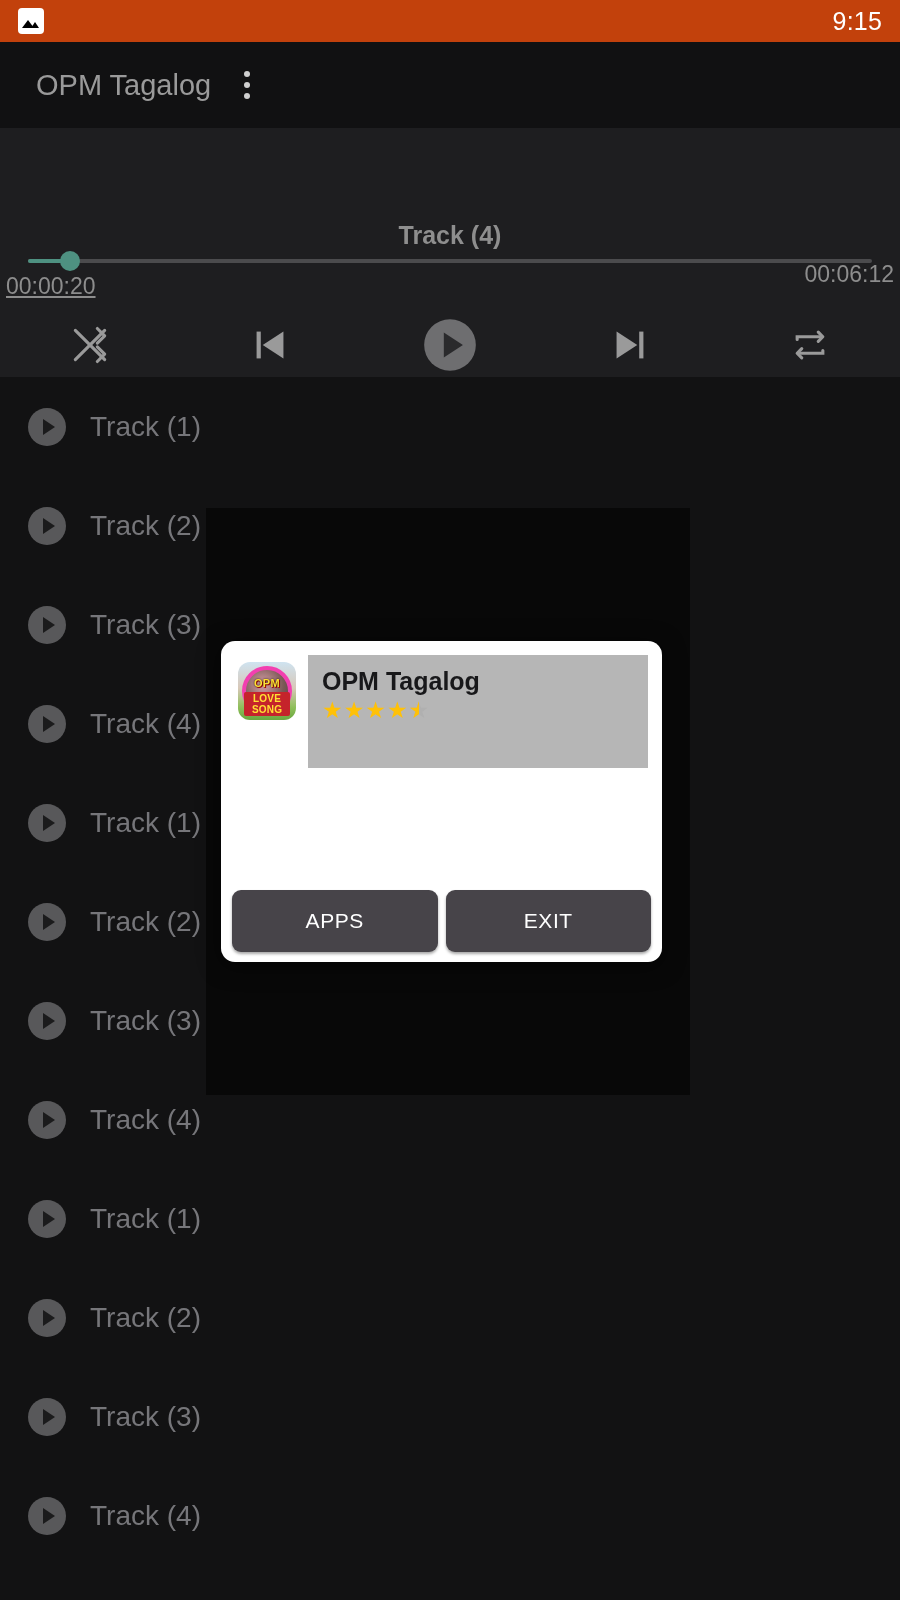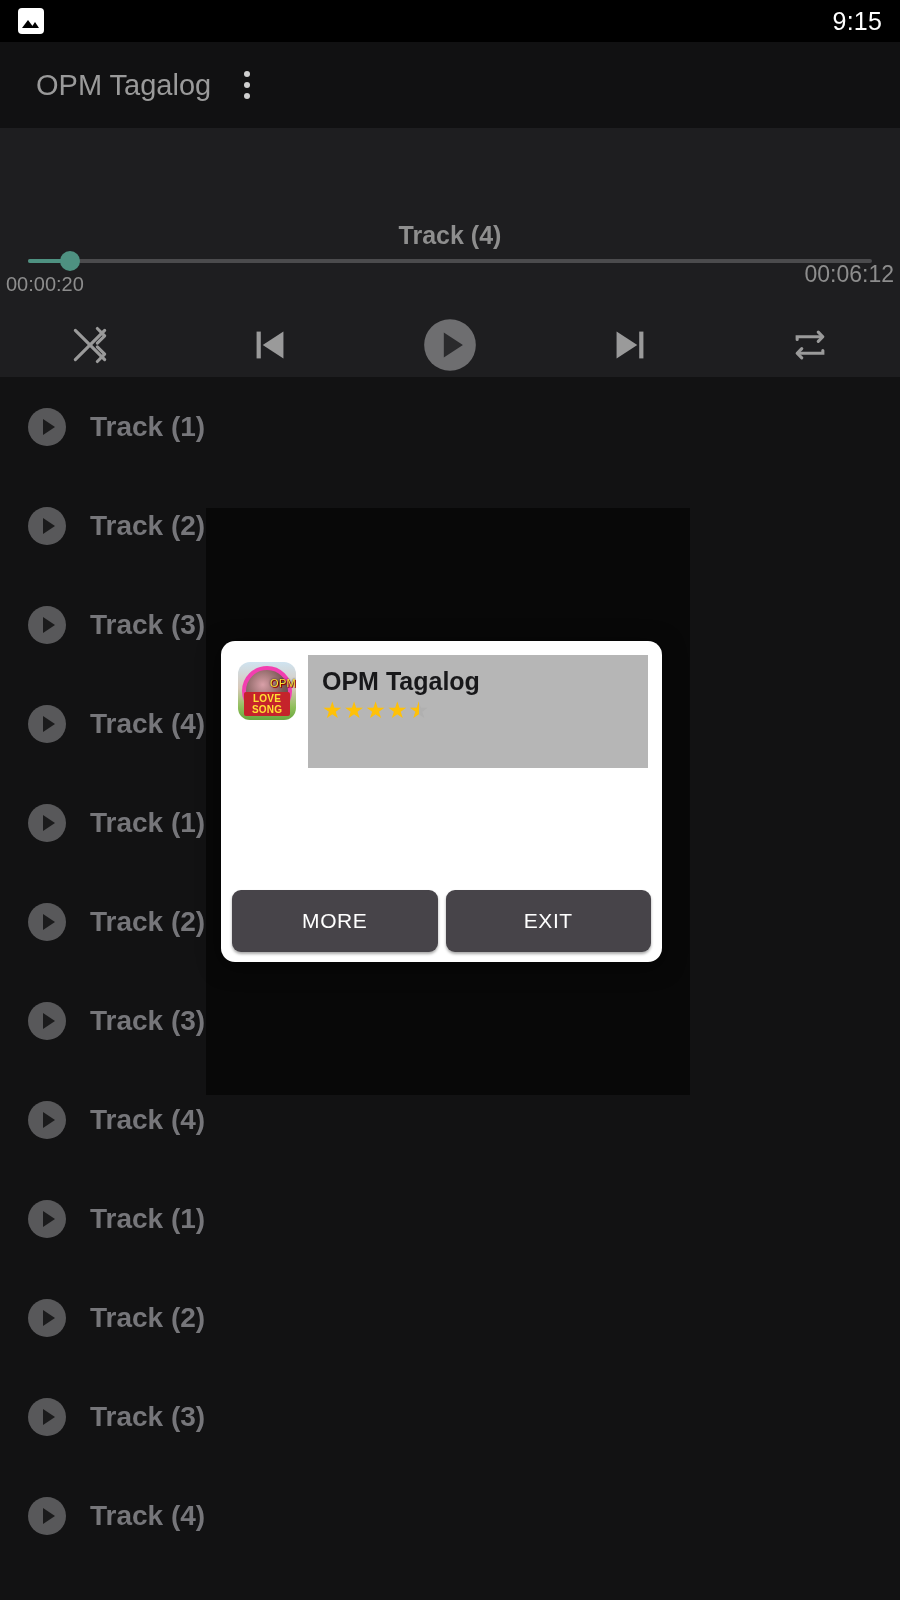--- a/index.html
+++ b/index.html
@@ -7,21 +7,21 @@
     width:900px; height:1600px;
     background:#121213;
     font-family:"Liberation Sans", sans-serif;
     overflow:hidden;
   }
   #screen { position:relative; width:900px; height:1600px; background:#121213; }
 
   
   #status-bar {
     position:absolute; left:0; top:0; width:900px; height:42px;
-    background:#000000; display:flex; align-items:center;
+    background:#c2410c; display:flex; align-items:center;
     padding:0 18px; z-index:40;
   }
   #status-icons { display:flex; align-items:center; gap:8px; }
   .photo-icon {
     width:26px; height:26px; background:#fff; border-radius:4px;
     position:relative; display:block;
   }
   .photo-icon::after {
     content:""; position:absolute; left:4px; bottom:6px;
     width:0; height:0;
@@ -73,21 +73,21 @@
   #seekbar-fill {
     position:absolute; left:0; top:0; height:4px; width:42px;
     background:#4e8b7d; border-radius:2px;
   }
   #seekbar-thumb {
     position:absolute; left:34px; top:-8px; width:20px; height:20px;
     border-radius:50%; background:#4e9181;
   }
   #time-current {
     position:absolute; left:6px; top:145px;
-    color:#8d8d8d; font-size:20px;
+    color:#8d8d8d; font-size:23px;text-decoration:underline;
   }
   #time-total {
     position:absolute; right:6px; top:133px;
     color:#8d8d8d; font-size:23px;
   }
   #transport {
     position:absolute; left:0; top:186px; width:900px; height:62px;
     display:flex; align-items:center;
   }
   .tbtn {
@@ -108,21 +108,21 @@
     width:38px; height:38px; border-radius:50%; background:#58585a;
     display:flex; align-items:center; justify-content:center;
     flex:none;
   }
   .play-circle i {
     width:0; height:0; margin-left:4px;
     border-top:8px solid transparent; border-bottom:8px solid transparent;
     border-left:12px solid #1b1b1c; display:block;
   }
   .track-label {
-    margin-left:24px; color:#76767a; font-size:28px; font-weight:700;
+    margin-left:24px; color:#76767a; font-size:28px; font-weight:400;
   }
 
   
   #dialog-backdrop {
     position:absolute; left:206px; top:508px; width:484px; height:587px;
     background:rgba(0,0,0,0.55); z-index:50;
   }
 
   
   #rate-dialog {
@@ -136,22 +136,22 @@
     width:58px; height:58px; border-radius:12px; margin:7px 6px 0 3px;
     flex:none; position:relative; overflow:hidden;
     background:linear-gradient(180deg,#cfe3f0 0%,#d8c8b8 45%,#8fbf5a 78%,#6aa83f 100%);
   }
   #app-icon .ring {
     position:absolute; left:4px; top:4px; width:50px; height:50px;
     border-radius:50%; border:4px solid #f23fb0; box-sizing:border-box;
     background:radial-gradient(circle at 40% 35%, #d9a0a8 0%, #7b5a57 55%, #4a3b3a 100%);
   }
   #app-icon .opm {
-    position:absolute; left:0; top:15px; width:100%; text-align:right;
-    font-size:11px; font-weight:400; color:#ffe033;
+    position:absolute; left:0; top:15px; width:100%; text-align:center;
+    font-size:11px; font-weight:700; color:#ffe033;
     text-shadow:0 0 2px #000,1px 1px 0 #b00; letter-spacing:0.3px;
   }
   #app-icon .lovesong {
     position:absolute; left:6px; top:30px; width:46px; text-align:center;
     font-size:10px; font-weight:700; color:#ffe033;
     background:#c5232b; border-radius:2px; padding:1px 0;
     letter-spacing:0.2px;
   }
   #app-meta {
     flex:1; background:#b6b6b6; min-height:113px;
@@ -357,19 +357,19 @@
             <span class="star-full">★</span>
             <span class="star-full">★</span>
             <span class="star-half">★<span>★</span></span>
           </div>
       </div>
 
     </div>
 
 
     <div id="dialog-actions">
-      <button class="dlg-btn">MORE</button>
+      <button class="dlg-btn">APPS</button>
       <button class="dlg-btn">EXIT</button>
     </div>
 
   </div>
 
 </div>
 
 </body></html>

